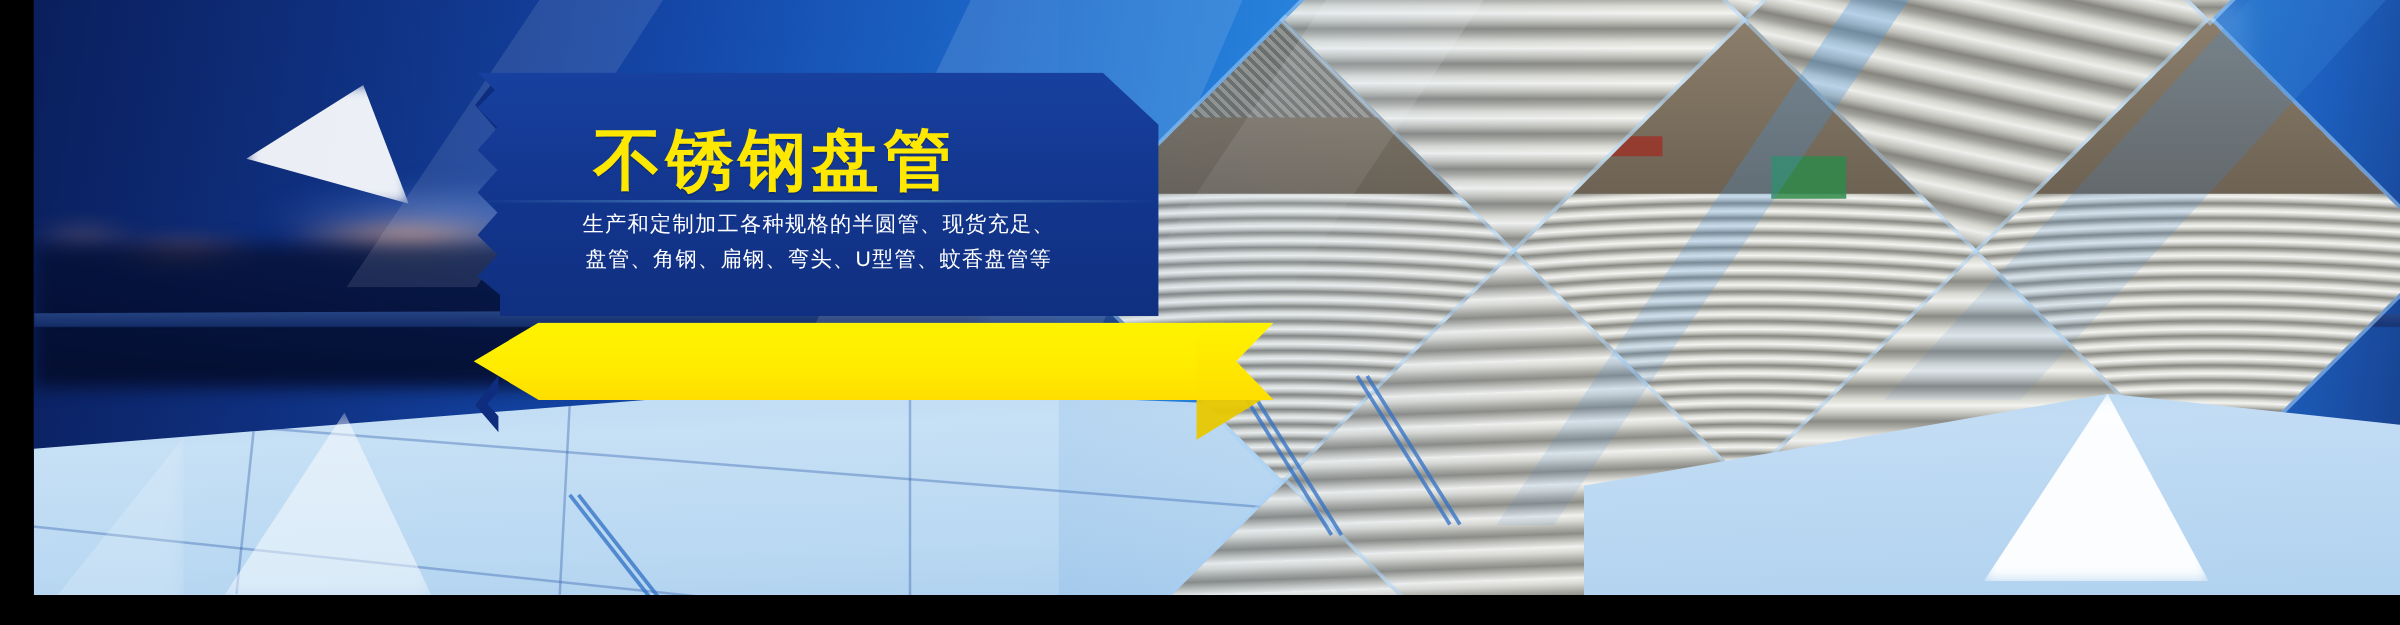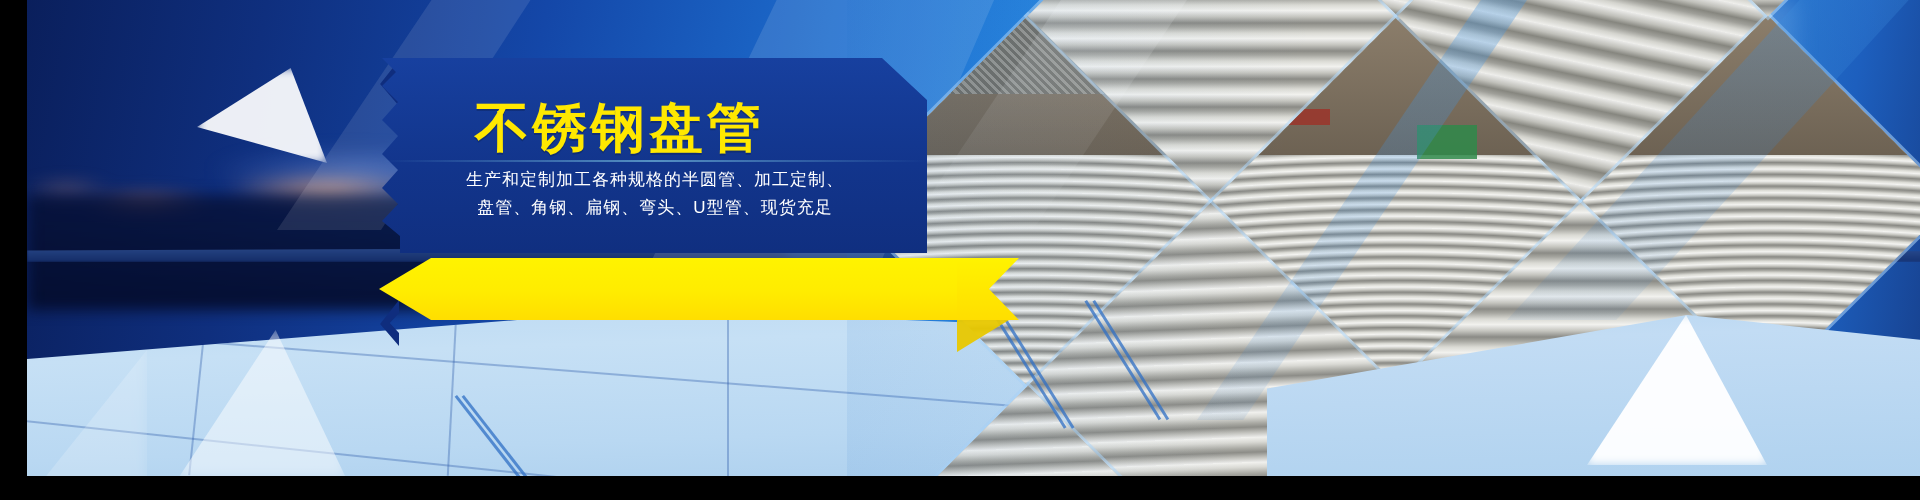--- a/index.html
+++ b/index.html
@@ -362,21 +362,21 @@
   <div class="stripe p3"></div>
   <div class="stripe p3b"></div>
 
   <div class="zig z1"></div>
   <div class="zig z2"></div>
   <div class="panel"></div>
   <div class="panel-hl"></div>
 
   <div class="head">不锈钢盘管</div>
   <div class="sub">
-    <div>生产和定制加工各种规格的半圆管、加工定制、</div>
-    <div>盘管、角钢、扁钢、弯头、U型管、现货充足</div>
+    <div>生产和定制加工各种规格的半圆管、现货充足、</div>
+    <div>盘管、角钢、扁钢、弯头、U型管、蚊香盘管等</div>
   </div>
 
   <div class="ribbon-fold"></div>
   <div class="ribbon-main"></div>
   <div class="ribbon-tail"></div>
 
 </div>
 
 </body></html>

